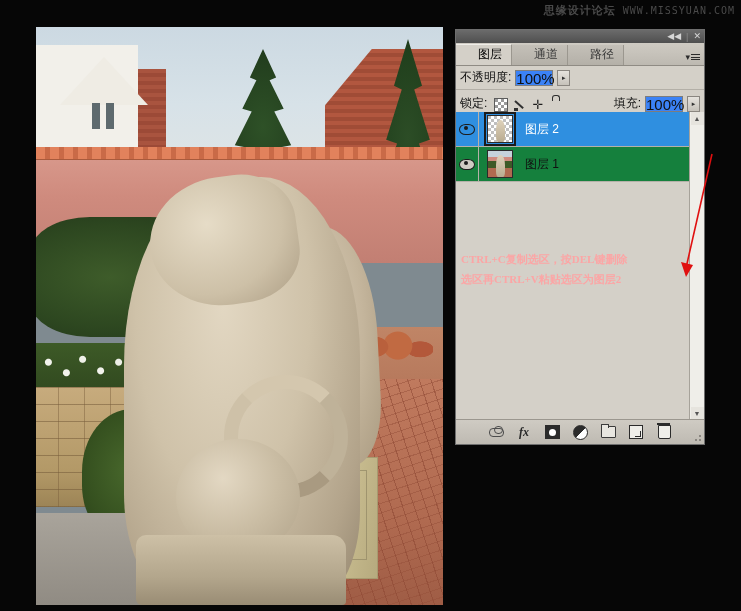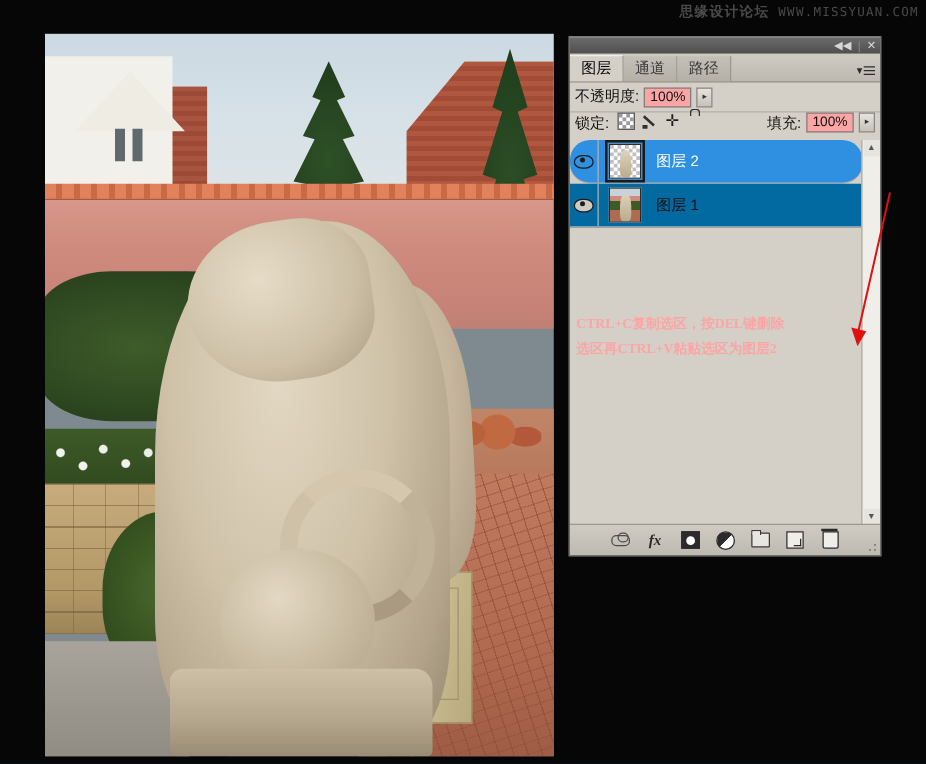--- a/index.html
+++ b/index.html
@@ -176,21 +176,21 @@
     display:flex;justify-content:flex-end;align-items:center;
     padding-right:3px;gap:5px;
   }
   .tb-btn{color:#d6d6d6;font-size:9px;line-height:9px;cursor:default;}
   .tb-sep{color:#8a8a8a;font-size:9px;}
   .tabs-row{
     height:22px;background:linear-gradient(#cfcbc3,#bdb9b1);
     border-bottom:1px solid #8f8b84;display:flex;align-items:flex-end;position:relative;
   }
   .tab{
-    padding:2px 9px 3px 9px;font-size:12px;line-height:15px;
+    padding:2px 9px 3px 22px;font-size:12px;line-height:15px;
     border-right:1px solid #9b978f;color:#1a1a1a;
   }
   .tab.active{background:#d4d0c8;border-top:1px solid #efede8;color:#000;font-weight:normal;}
   .tab.inactive{background:linear-gradient(#c4c0b8,#b4b0a8);color:#3a3a3a;}
   .panel-menu{
     position:absolute;right:4px;bottom:3px;display:flex;align-items:center;gap:1px;
     font-size:9px;color:#2b2b2b;
   }
   .menu-bars{display:inline-block;width:9px;}
   .menu-bars i{display:block;height:1px;background:#2b2b2b;margin:1.6px 0;}
@@ -200,30 +200,30 @@
     border-bottom:1px solid #b3afa7;
   }
   .blend-select{
     flex:0 0 128px;height:17px;background:#fff;border:1px solid #7d7d7d;
     display:flex;align-items:center;justify-content:space-between;
     padding:0 3px 0 4px;font-size:12px;box-sizing:border-box;
   }
   .blend-select .caret{font-size:8px;color:#222;}
   .opacity-label,.fill-label{font-size:12px;white-space:nowrap;}
   .num-box{
-    width:38px;height:16px;background:#fca5a5;border:1px solid #7d7d7d;
-    font-size:11px;line-height:15px;text-align:center;box-sizing:border-box;
+    width:38px;height:16px;background:#3b82f6;border:1px solid #7d7d7d;
+    font-size:15px;line-height:15px;text-align:center;box-sizing:border-box;
   }
   .spin-btn{
     width:13px;height:16px;background:linear-gradient(#e6e3dd,#c6c2ba);
     border:1px solid #8a8680;box-sizing:border-box;
     font-size:7px;line-height:14px;text-align:center;color:#333;
   }
   .lock-row{
-    height:22px;display:flex;align-items:flex-start;padding:0 4px;gap:4px;
+    height:22px;display:flex;align-items:flex-end;padding:0 4px;gap:4px;
     border-bottom:1px solid #b3afa7;
   }
   .lock-label{font-size:12px;}
   .lock-icons{display:flex;align-items:center;gap:6px;margin-left:3px;}
   .ico{width:12px;height:12px;display:inline-block;position:relative;}
   .ico-transparency{
     background:
       conic-gradient(#fff 0 25%,#9a9a9a 0 50%,#fff 0 75%,#9a9a9a 0);
     background-size:6px 6px;border:1px solid #5c5c5c;
   }
@@ -245,23 +245,23 @@
     border:1.5px solid #2f2f2f;border-bottom:none;border-radius:3px 3px 0 0;
   }
 
   .layer-list{
     position:absolute;left:0;right:0;top:82px;bottom:24px;
     background:#d4d0c8;overflow:hidden;
   }
   .layer-rows{position:absolute;left:0;top:0;right:14px;}
   .layer-row{
     height:34px;display:flex;align-items:center;
-    border-bottom:1px solid #b5b1a9;background:#0369a1;
-  }
-  .layer-row.selected{background:#2f8fe0;border-radius:16px;}
+    border-bottom:1px solid #b5b1a9;background:#15803d;
+  }
+  .layer-row.selected{background:#2f8fe0;}
   .eye-cell{
     width:22px;height:100%;display:flex;align-items:center;justify-content:center;
     border-right:1px solid #b5b1a9;
   }
   .eye{
     width:14px;height:9px;border:1.4px solid #1c1c1c;border-radius:50% 50% 50% 50%/60% 60% 60% 60%;
     position:relative;background:#cfcbc3;
   }
   .eye:after{
     content:"";position:absolute;left:4.2px;top:1.6px;width:4px;height:4px;

